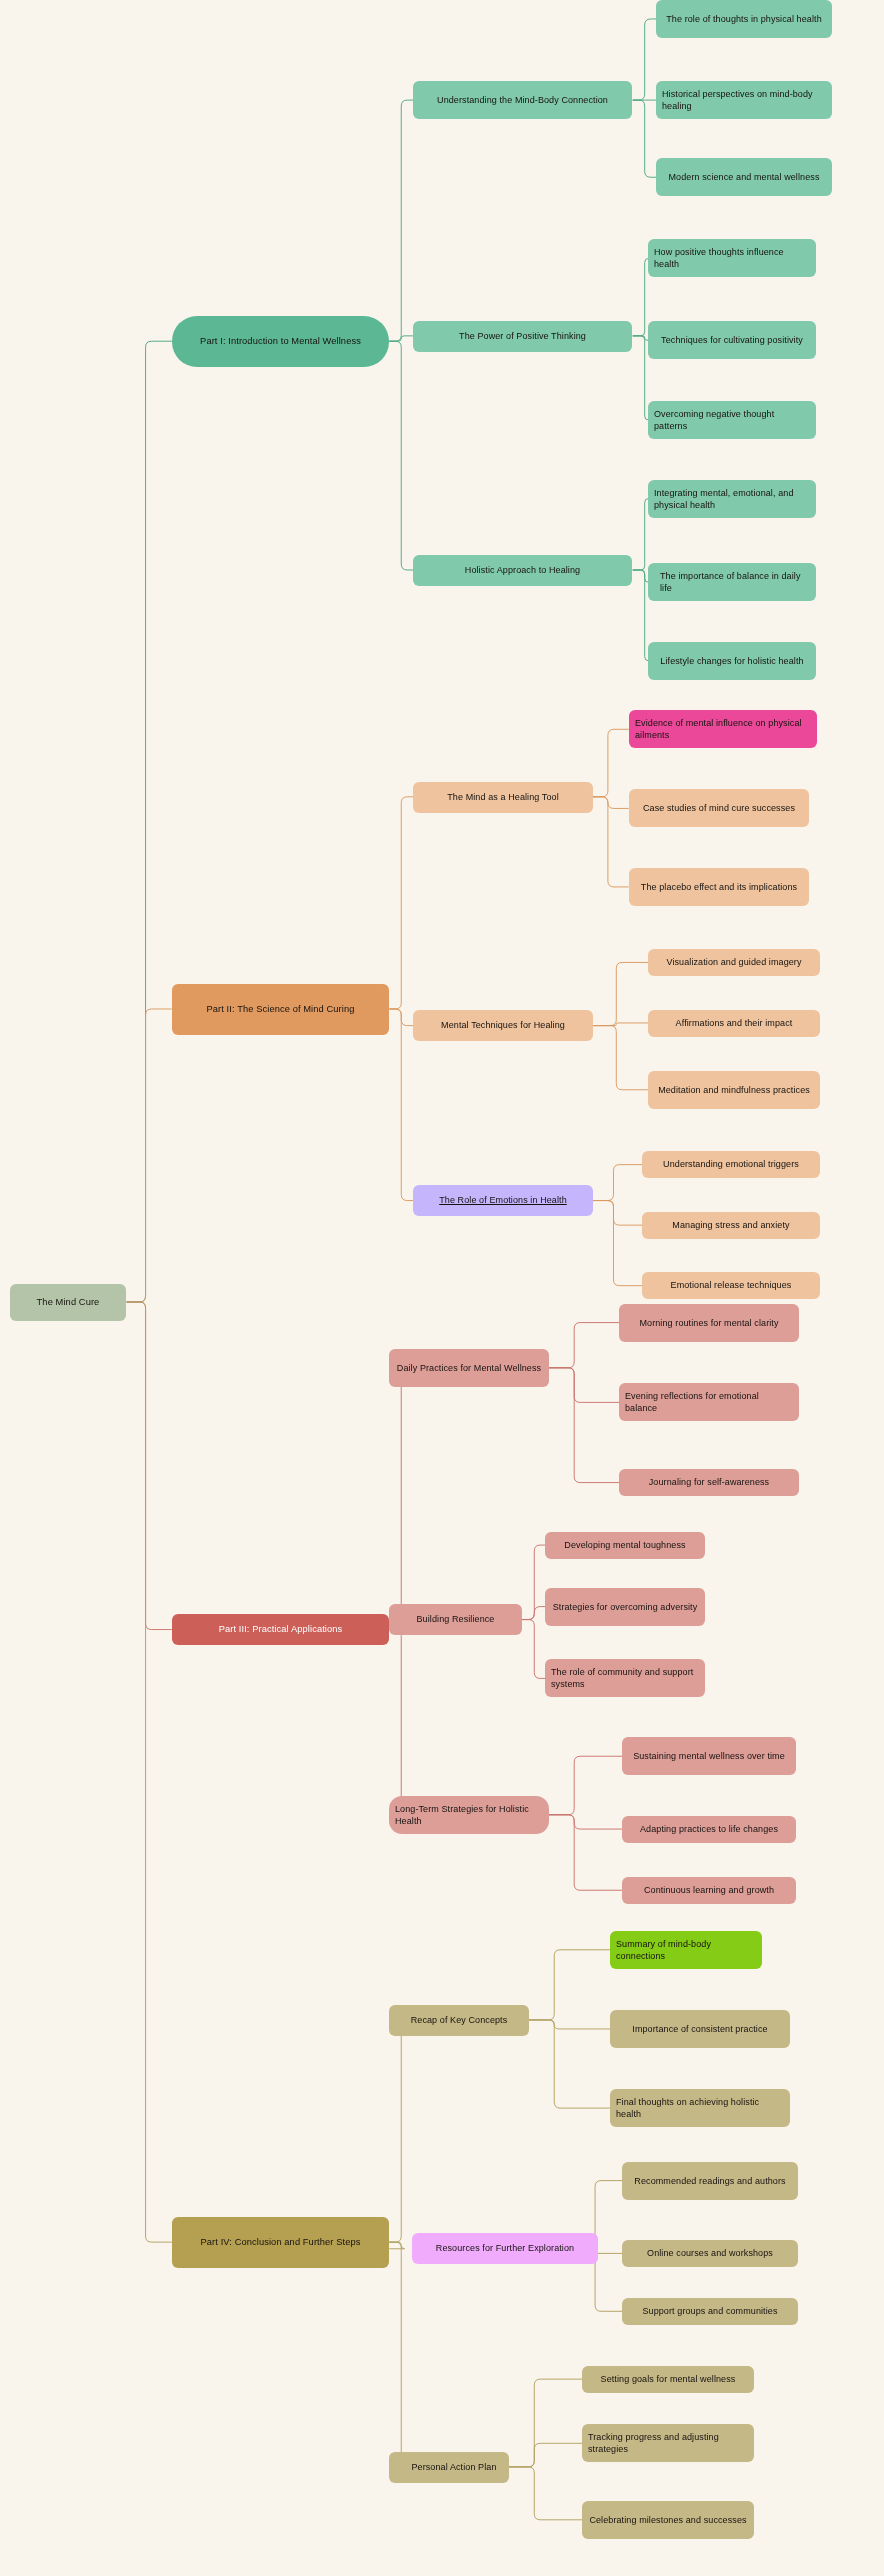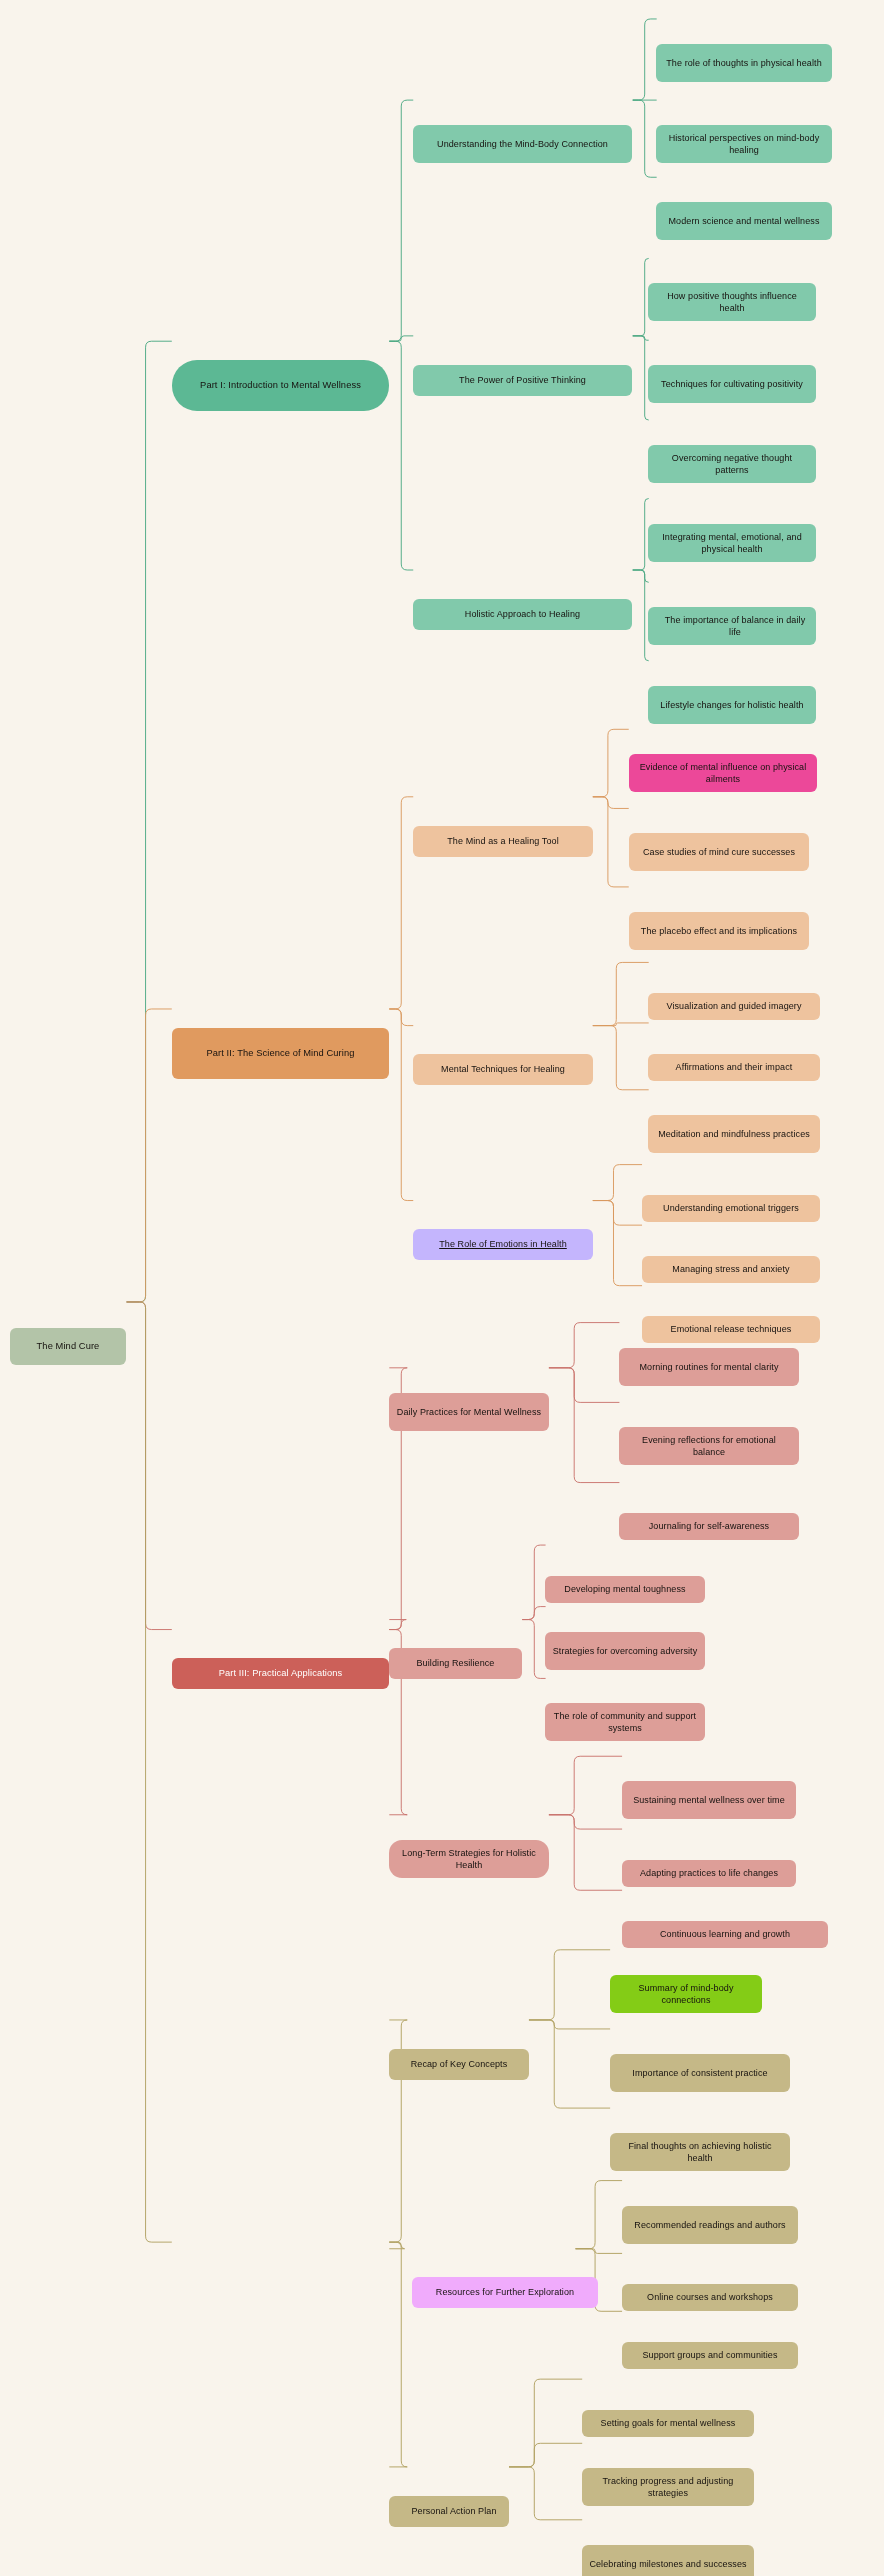--- a/index.html
+++ b/index.html
@@ -18,30 +18,29 @@
     position:absolute; left:0; top:0;
     width:885px; height:2576px;
     pointer-events:none;
   }
   .node{
     position:absolute;
     box-sizing:border-box;
     display:flex;
     align-items:center;
     justify-content:center;
-    text-align:center;
+    text-align:left;
     border-radius:6px;
     color:#16120f;
     line-height:1.34;
     padding:2.7px 6px;
     font-size:9px;
     letter-spacing:0.1px;
     word-wrap:break-word;
     overflow:hidden;
-    margin-top:44px;
   }
   .node.root{ font-size:9.3px; }
   .node.l1{ font-size:9.3px; }
   .node.l2{ font-size:9px; }
   .node.l3{ font-size:9px; }
   .node.white-text{ color:#ffffff; }
 </style>
 </head>
 <body>
 
@@ -210,22 +209,25 @@
     </div>
     <div class="node l2" style="left: 389px; top: 1796px; width: 160px; height: 38px; background: rgb(221, 158, 152); border-radius: 13px;">
       <span>Long-Term Strategies for Holistic Health</span>
     </div>
     <div class="node l3" style="left: 622px; top: 1737px; width: 174px; height: 38px; background: rgb(221, 158, 152);">
       <span>Sustaining mental wellness over time</span>
     </div>
     <div class="node l3" style="left: 622px; top: 1816px; width: 174px; height: 27px; background: rgb(221, 158, 152);">
       <span>Adapting practices to life changes</span>
     </div>
-    <div class="node l3" style="left: 622px; top: 1877px; width: 206px; height: 27px; background: rgb(221, 158, 152);">
+    <div class="node l3" style="left: 622px; top: 1877px; width: 174px; height: 27px; background: rgb(221, 158, 152);">
       <span>Continuous learning and growth</span>
+    </div>
+    <div class="node l1" style="left: 172px; top: 2217px; width: 217px; height: 51px; background: rgb(181, 160, 82); color: rgb(22, 18, 15);">
+      <span>Part IV: Conclusion and Further Steps</span>
     </div>
     <div class="node l2" style="left: 389px; top: 2005px; width: 140px; height: 31px; background: rgb(197, 184, 135);">
       <span>Recap of Key Concepts</span>
     </div>
     <div class="node l3" style="left: 610px; top: 1931px; width: 152px; height: 38px; background: #84cc16;">
       <span>Summary of mind-body connections</span>
     </div>
     <div class="node l3" style="left: 610px; top: 2010px; width: 180px; height: 38px; background: rgb(197, 184, 135);">
       <span>Importance of consistent practice</span>
     </div>

